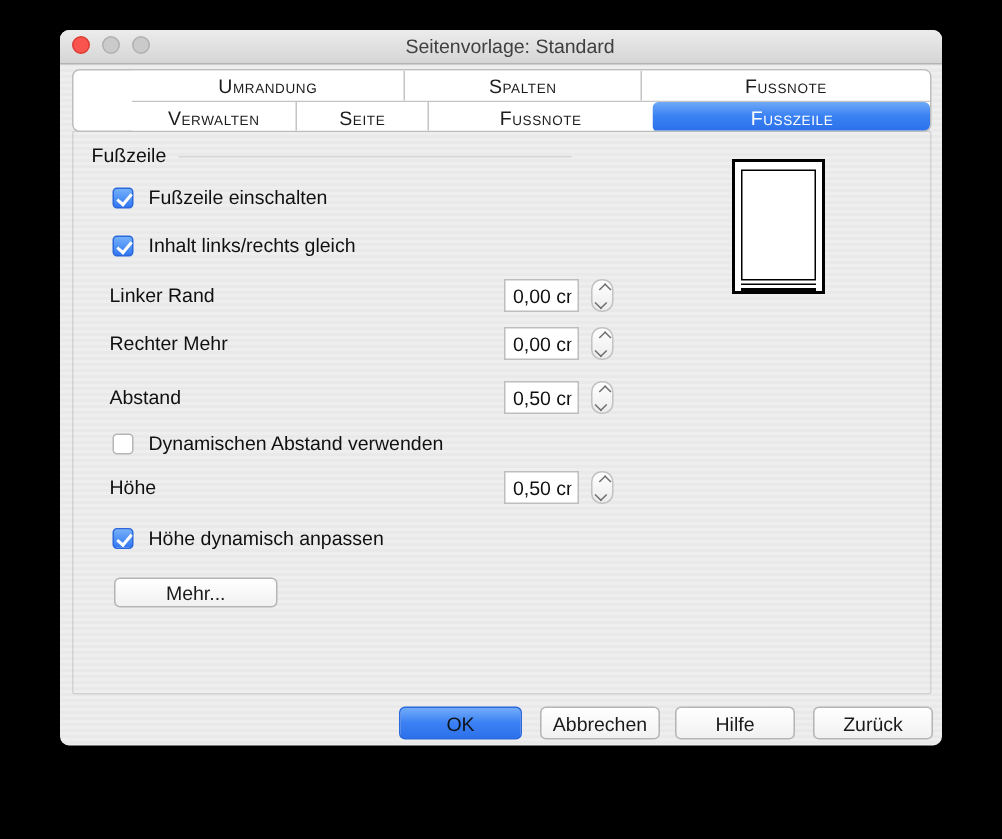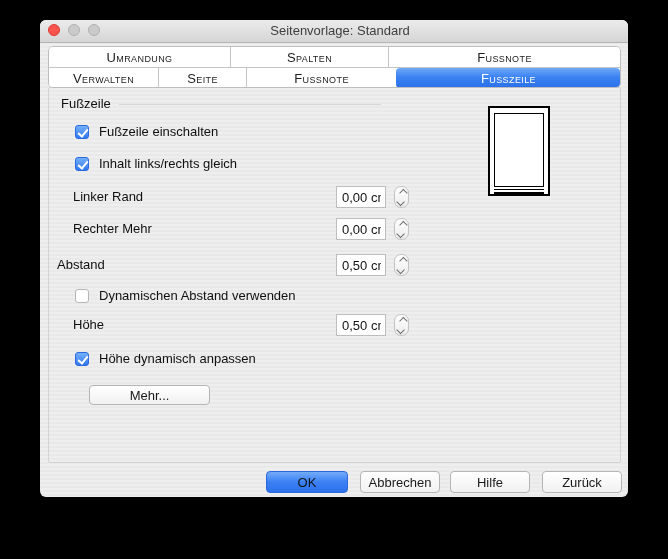--- a/index.html
+++ b/index.html
@@ -30,21 +30,21 @@
   .traffic{position:absolute;left:8px;top:4px;display:flex;gap:8px;}
   .tl{width:12px;height:12px;border-radius:50%;display:inline-block;box-sizing:border-box;}
   .tl.red{background:#f9544d;border:1px solid #dd3c36;}
   .tl.gray{background:#cacaca;border:1px solid #b0b0b0;}
   
   .tabblock{
     position:absolute;left:8px;top:26px;width:573px;height:42px;
     background:#fff;border:1px solid #bdbdbd;border-radius:5px;
     box-sizing:border-box;overflow:hidden;z-index:3;
   }
-  .tabrow{display:flex;height:20px;}
+  .tabrow{display:flex;height:20px;margin-left:39px;}
   .tabrow.first{border-bottom:1px solid #c4c4c4;}
   .tab{
     box-sizing:border-box;height:100%;
     display:flex;align-items:center;justify-content:center;
     font-size:13px;font-variant:small-caps;letter-spacing:.4px;color:#1c1c1c;
     background:#fff;cursor:default;
   }
   .tab + .tab{border-left:1px solid #c4c4c4;}
   .tab.selected{
     background:linear-gradient(180deg,#6fa9f7 0%,#3b82f3 45%,#2a6fe9 100%);
@@ -157,21 +157,21 @@
       <i class="chev down"></i>
     </span>
 
     <span class="field-label" style="left:24px;top:133px">Rechter Mehr</span>
     <input class="spin-input" style="left: 287px; top: 130px;" value="0,00 cm">
     <span class="stepper" style="left:345px;top:130px">
       <i class="chev up"></i>
       <i class="chev down"></i>
     </span>
 
-    <span class="field-label" style="left:8px;top:169px">Abstand</span>
+    <span class="field-label" style="left:24px;top:169px">Abstand</span>
     <input class="spin-input" style="left: 287px; top: 166px;" value="0,50 cm">
     <span class="stepper" style="left:345px;top:166px">
       <i class="chev up"></i>
       <i class="chev down"></i>
     </span>
 
     <span class="checkbox" style="left:26px;top:201px">
       
     </span>
     <span class="field-label" style="left:50px;top:200px">Dynamischen Abstand verwenden</span>
@@ -181,21 +181,21 @@
     <span class="stepper" style="left:345px;top:226px">
       <i class="chev up"></i>
       <i class="chev down"></i>
     </span>
 
     <span class="checkbox checked" style="left:26px;top:264px">
       <span class="check"></span>
     </span>
     <span class="field-label" style="left:50px;top:263px">Höhe dynamisch anpassen</span>
 
-    <div class="btn" style="left:40px;top:297px;width:121px;height:20px">Mehr...</div>
+    <div class="btn" style="left:27px;top:297px;width:109px;height:20px">Mehr...</div>
 
     <div class="preview">
       <div class="preview-inner"></div>
       <div class="footer-thin"></div>
       <div class="footer-thick"></div>
     </div>
   </div>
 
   <div class="btn default" style="left:226px;top:451px;width:82px">OK</div>
   <div class="btn" style="left:320px;top:451px;width:80px">Abbrechen</div>

